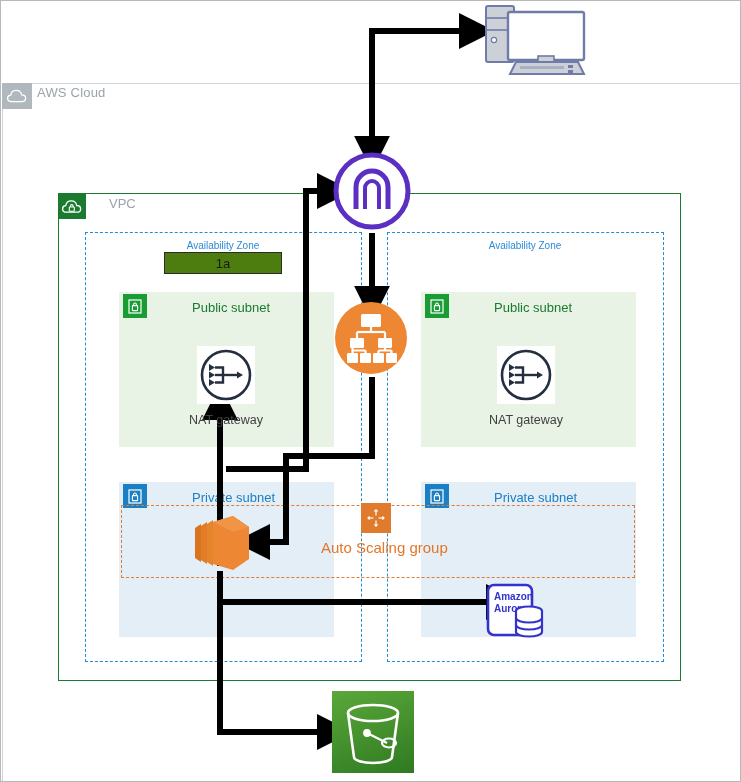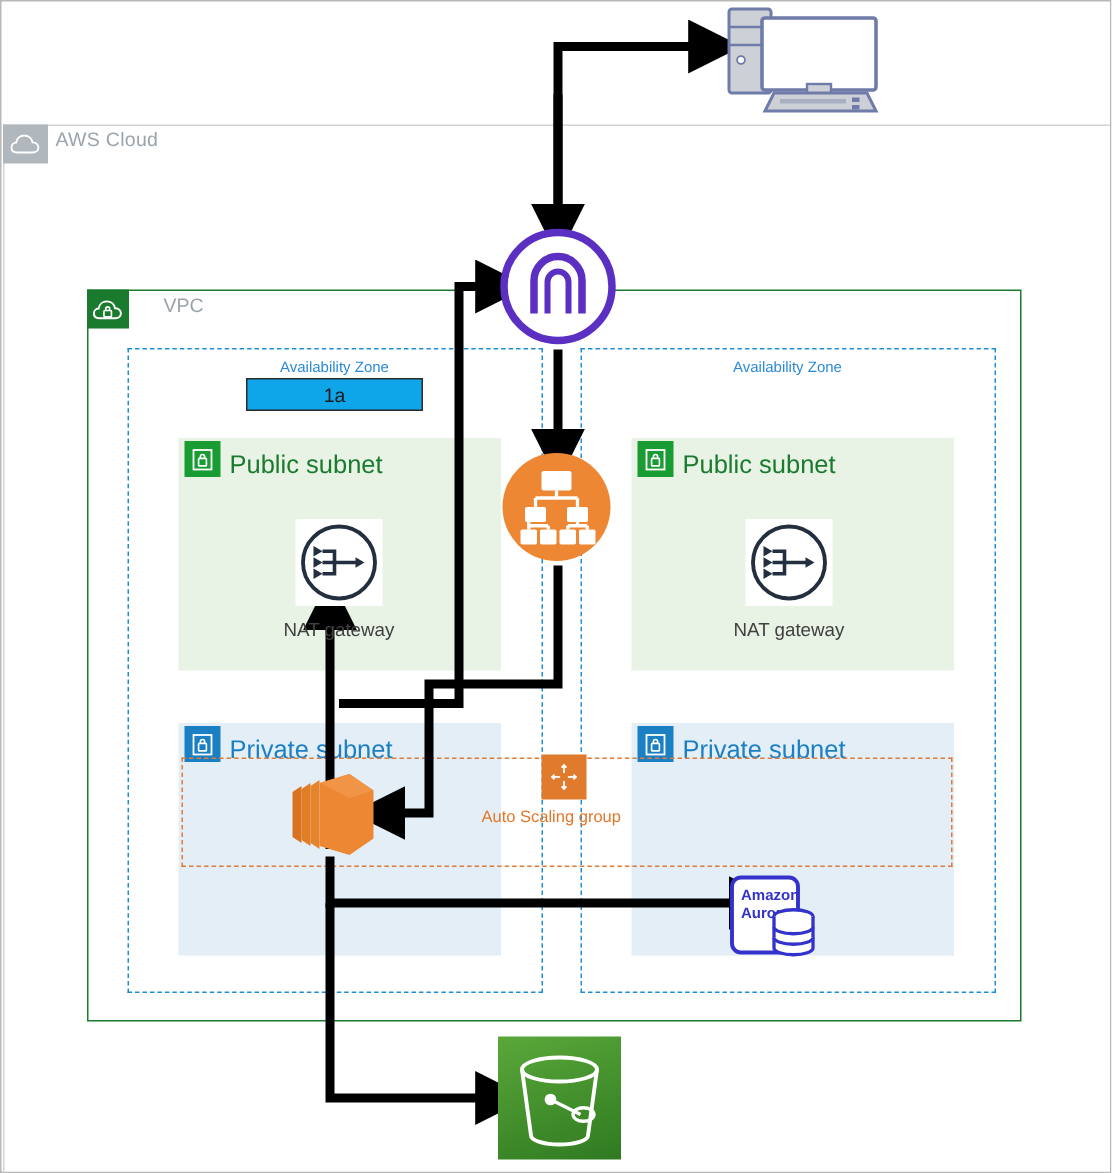--- a/index.html
+++ b/index.html
@@ -68,21 +68,21 @@
     color: #2b8ad8;
     text-align: center;
     width: 160px;
   }
   #az-1a-title { left: 142px; top: 239px; }
   #az-1c-title { left: 444px; top: 239px; }
 
   .az-box {
     width: 118px; height: 22px;
     border: 1.2px solid #2b2b2b;
-    background: #0ea5e9;
+    background: #4d7c0f;
     font-size: 13px;
     color: #1a1a1a;
     display: flex; align-items: center; justify-content: center;
   }
   #az-1a-box { left: 163px; top: 251px; }
   #az-1c-box { left: 466px; top: 251px; }
 
   
   .subnet { }
   .subnet-public { background: #e8f2e5; }
@@ -92,22 +92,23 @@
   #subnet-priv-1a { left: 118px; top: 481px; width: 215px; height: 155px; }
   #subnet-priv-1c { left: 420px; top: 481px; width: 215px; height: 155px; }
 
   .subnet-badge {
     width: 24px; height: 24px;
     display: flex; align-items: center; justify-content: center;
   }
   .badge-green { background: #1a9c34; }
   .badge-blue  { background: #1b7fc4; }
   .subnet-label {
-    font-size: 17px;
+    font-size: 13px;
     white-space: nowrap;
+    margin-left: 39px;
   }
   .label-green { color: #1a7b2e; }
   .label-blue  { color: #1b7fc4; }
 
   #badge-pub-1a  { left: 122px; top: 293px; }
   #lbl-pub-1a    { left: 152px; top: 299px; }
   #badge-pub-1c  { left: 424px; top: 293px; }
   #lbl-pub-1c    { left: 454px; top: 299px; }
   #badge-priv-1a { left: 122px; top: 483px; }
   #lbl-priv-1a   { left: 152px; top: 489px; }
@@ -120,21 +121,21 @@
     border: 1.4px dashed #e07b39;
     background: transparent;
   }
   #asg-icon {
     left: 360px; top: 502px; width: 30px; height: 30px;
     background: #e07b2e;
     display: flex; align-items: center; justify-content: center;
   }
   #asg-label {
     left: 320px; top: 538px;
-    font-size: 11px; color: #e2762a;
+    font-size: 15px; color: #e2762a;
     white-space: nowrap;
   }
 
   
   #icon-monitor { left: 473px; top: 3px; width: 122px; height: 72px; }
   #icon-route53 { left: 568px; top: 95px; width: 82px; height: 82px;
                   background: linear-gradient(160deg,#9a62ef 0%,#6b2fd1 100%);
                   border: 1px solid #b78ef5; }
   #icon-igw     { left: 331px; top: 150px; width: 80px; height: 80px; }
   #icon-elb     { left: 333px; top: 300px; width: 74px; height: 74px; }

